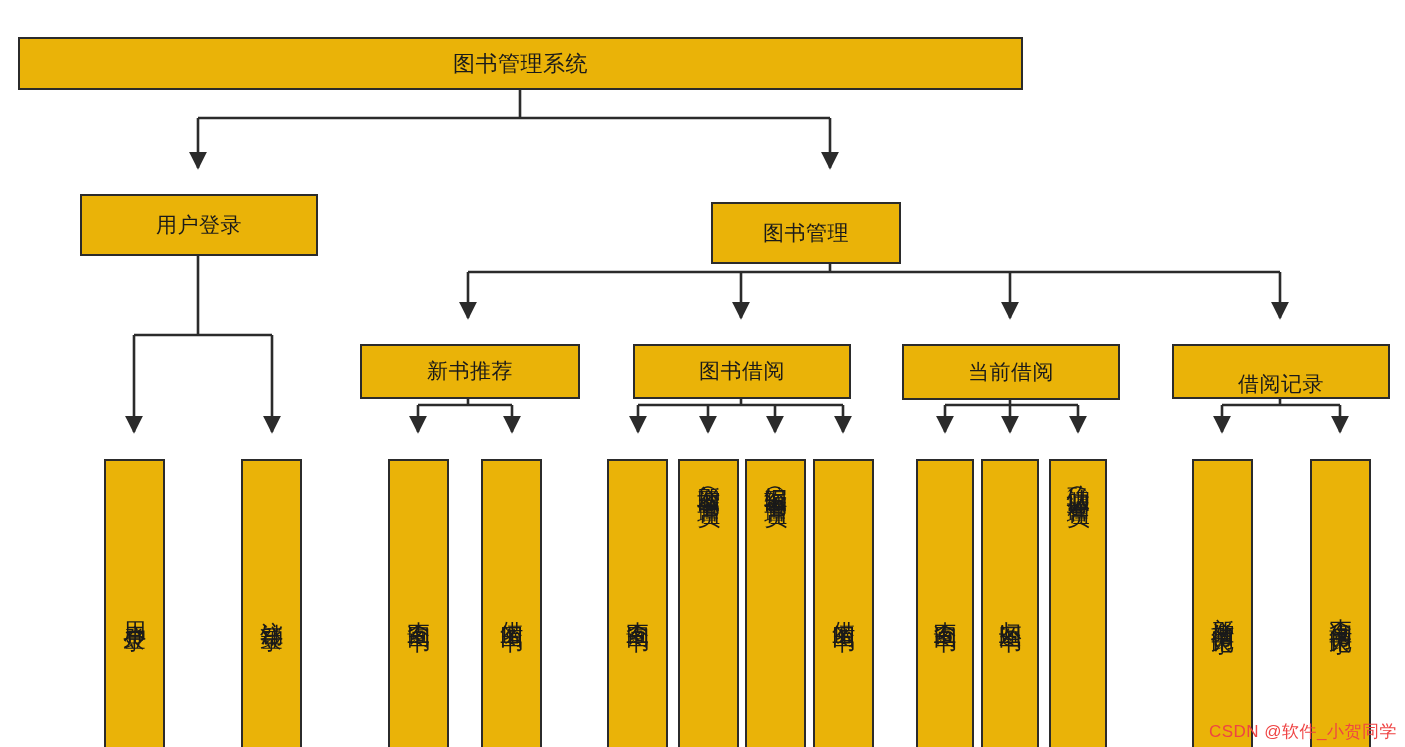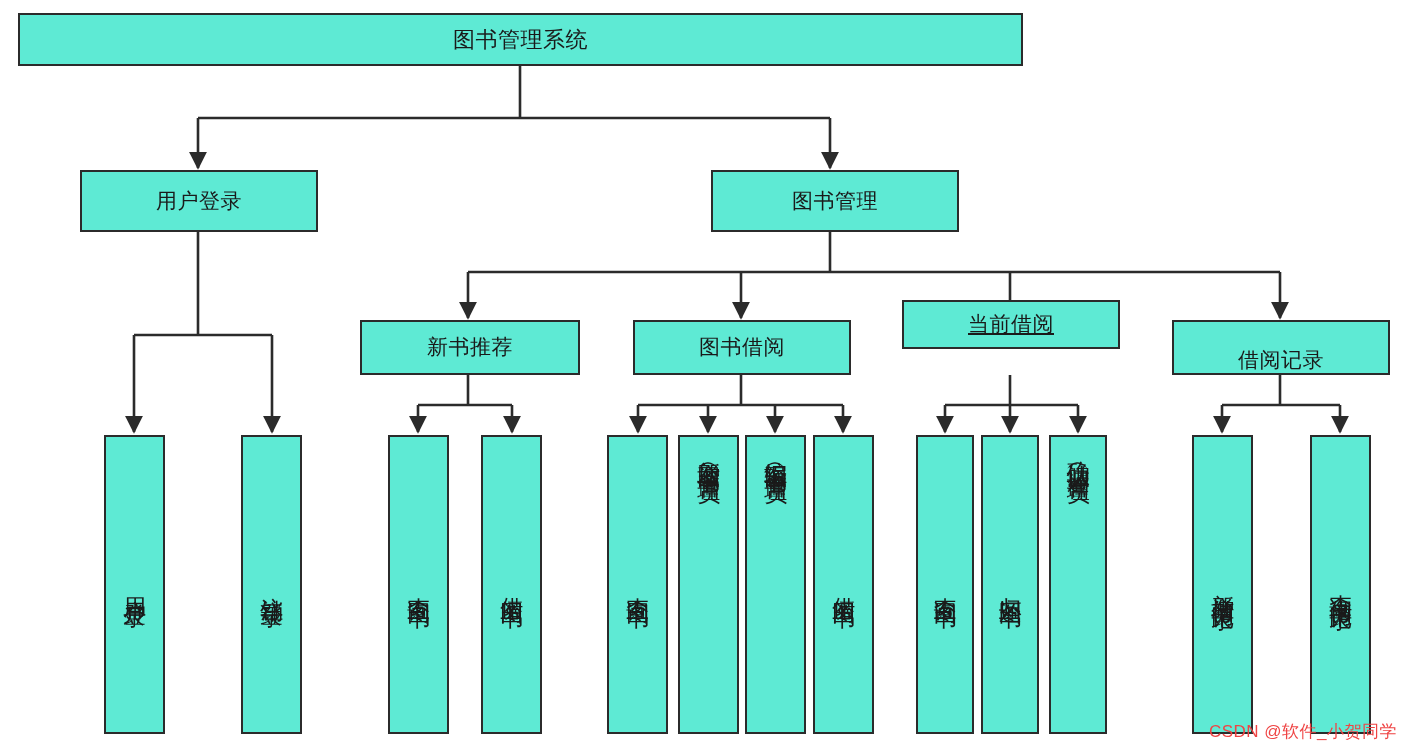--- a/index.html
+++ b/index.html
@@ -22,27 +22,28 @@
     position: absolute;
     left: 0;
     top: 0;
     width: 1405px;
     height: 747px;
     pointer-events: none;
   }
   .node {
     position: absolute;
     box-sizing: border-box;
-    background: #5eead4;
+    background: #eab308;
     border: 2px solid #2b2b2b;
     display: flex;
     align-items: center;
     justify-content: center;
     color: #1a1a1a;
     z-index: 2;
+    margin-top: 24px;
   }
   .node-label {
     display: block;
     text-align: center;
     line-height: 1.18;
     white-space: nowrap;
   }
   
   .node.horiz .node-label {
     font-size: 21px;
@@ -136,31 +137,31 @@
     </g>
   </svg>
 
   <div class="node horiz root" style="left:18px; top:13px; width:1005px; height:53px;">
     <span class="node-label">图书管理系统</span>
   </div>
 
   <div class="node horiz" style="left:80px; top:170px; width:238px; height:62px;">
     <span class="node-label">用户登录</span>
   </div>
-  <div class="node horiz" style="left:711px; top:170px; width:248px; height:62px;">
+  <div class="node horiz" style="left:711px; top:178px; width:190px; height:62px;">
     <span class="node-label">图书管理</span>
   </div>
 
   <div class="node horiz" style="left:360px; top:320px; width:220px; height:55px;">
     <span class="node-label">新书推荐</span>
   </div>
   <div class="node horiz" style="left:633px; top:320px; width:218px; height:55px;">
     <span class="node-label">图书借阅</span>
   </div>
-  <div class="node horiz" style="left:902px; top:300px; width:218px; height:49px;text-decoration:underline;">
+  <div class="node horiz" style="left:902px; top:320px; width:218px; height:56px;">
     <span class="node-label">当前借阅</span>
   </div>
   <div class="node horiz" style="left:1172px; top:320px; width:218px; height:55px;align-items:flex-end;">
     <span class="node-label">借阅记录</span>
   </div>
 
   <div class="node vert short" style="left:104px; top:435px; width:61px; height:299px;">
     <span class="node-label">用户登录</span>
   </div>
   <div class="node vert short" style="left:241px; top:435px; width:61px; height:299px;">

